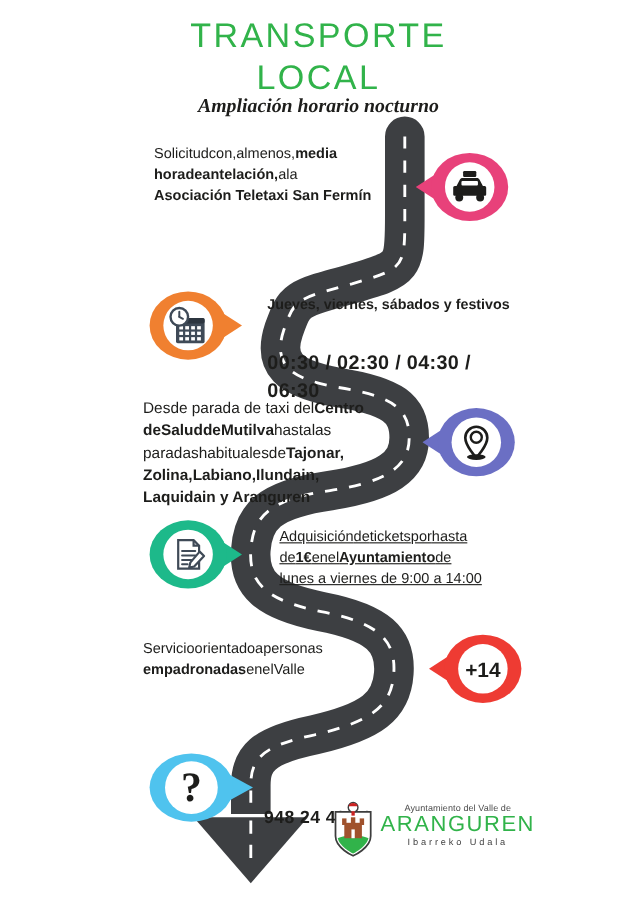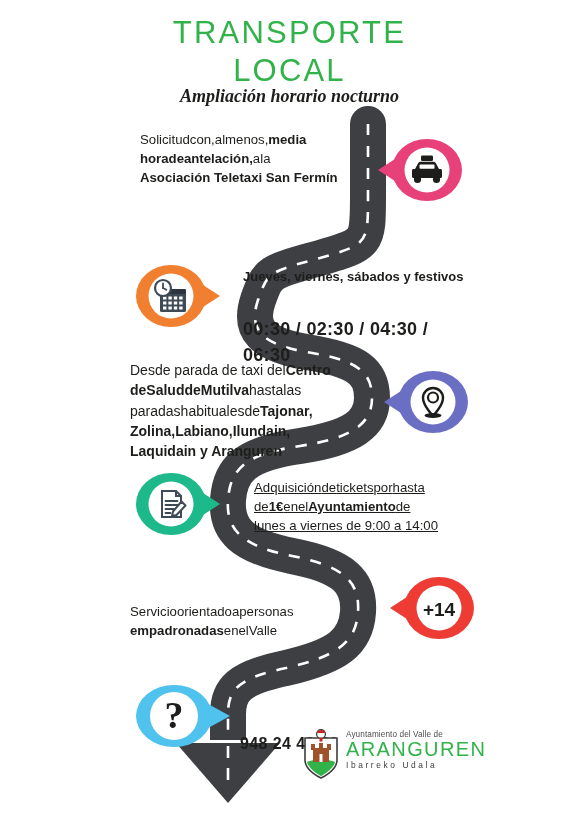--- a/index.html
+++ b/index.html
@@ -43,35 +43,35 @@
   }
   .tblock.just .ln.last{display:block;}
   b{font-weight:bold;}
 
   #b1{left:140px;top:130px;width:230px;font-size:13.2px;text-align:justify;}
   #b1phone{left:140px;top:193px;width:230px;text-align:center;font-size:14px;font-weight:bold;letter-spacing:.2px;}
   #b2a{left:243px;top:268px;width:225px;font-size:13px;font-weight:bold;}
   #b2b{left:243px;top:316px;width:225px;font-size:18px;font-weight:bold;letter-spacing:.3px;}
   #b3{left:130px;top:360px;width:232px;font-size:14px;}
   #b4{left:254px;top:478px;width:222px;font-size:13.2px;text-decoration:underline;}
-  #b5{left:130px;top:580px;width:232px;font-size:13.2px;margin-top:22px;}
+  #b5{left:130px;top:580px;width:232px;font-size:13.2px;}
   #b6phone{left:240px;top:700px;font-size:16px;font-weight:bold;letter-spacing:.4px;margin-top:32px;}
 
   
   .pin{position:absolute;}
   .pin svg{display:block;}
   #pin-taxi{left:378px;top:136px;}
   #pin-cal{left:134px;top:262px;}
   #pin-loc{left:384px;top:368px;}
   #pin-doc{left:134px;top:470px;}
   #pin-age{left:390px;top:574px;}
   #pin-help{left:134px;top:682px;}
 
   
-  #logo{position:absolute;left:300px;top:728px;width:175px;height:52px;}
+  #logo{position:absolute;left:300px;top:728px;width:175px;height:52px;text-align:center;}
   #logo .shieldwrap{position:absolute;left:0;top:0;}
   #logo .txt{position:absolute;left:46px;top:2px;}
   #logo .l1{font-size:8.2px;color:#4d4d4d;letter-spacing:.1px;white-space:nowrap;}
   #logo .l2{font-size:20px;color:#31b34a;letter-spacing:1.4px;line-height:1.05;white-space:nowrap;}
   #logo .l3{font-size:8.4px;color:#3d3d3d;letter-spacing:2.6px;white-space:nowrap;}
 </style>
 </head>
 <body>
 
 <div id="poster">

